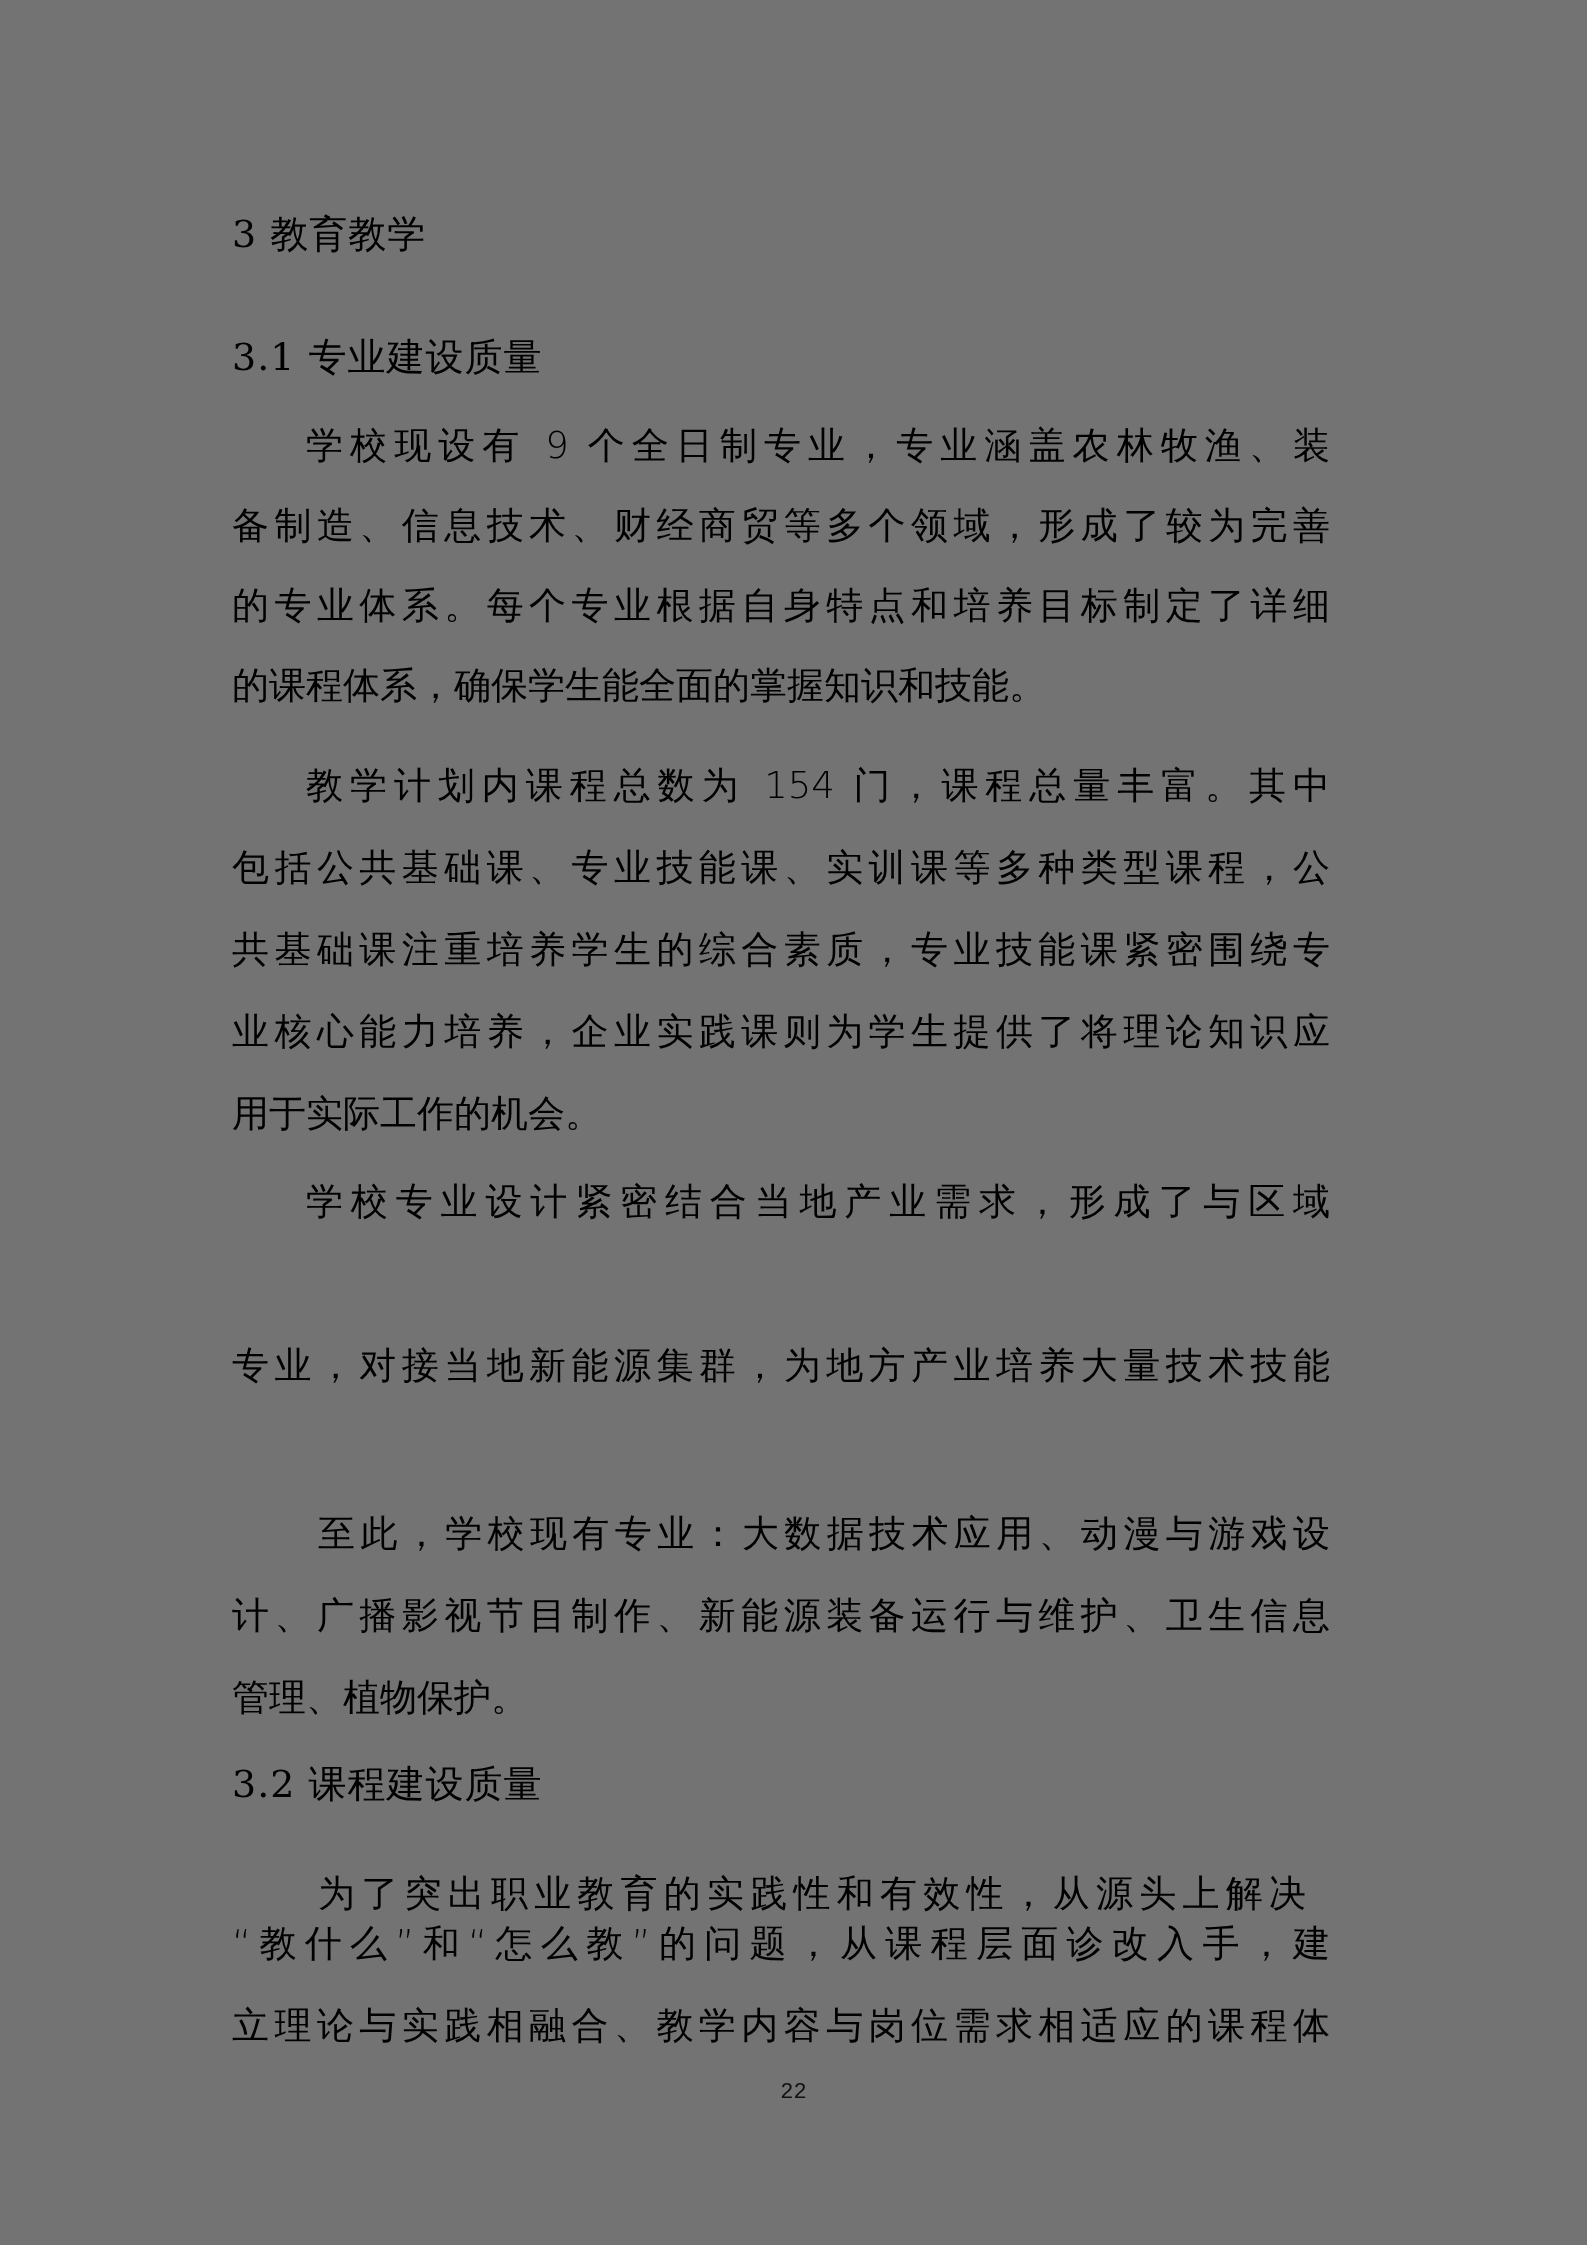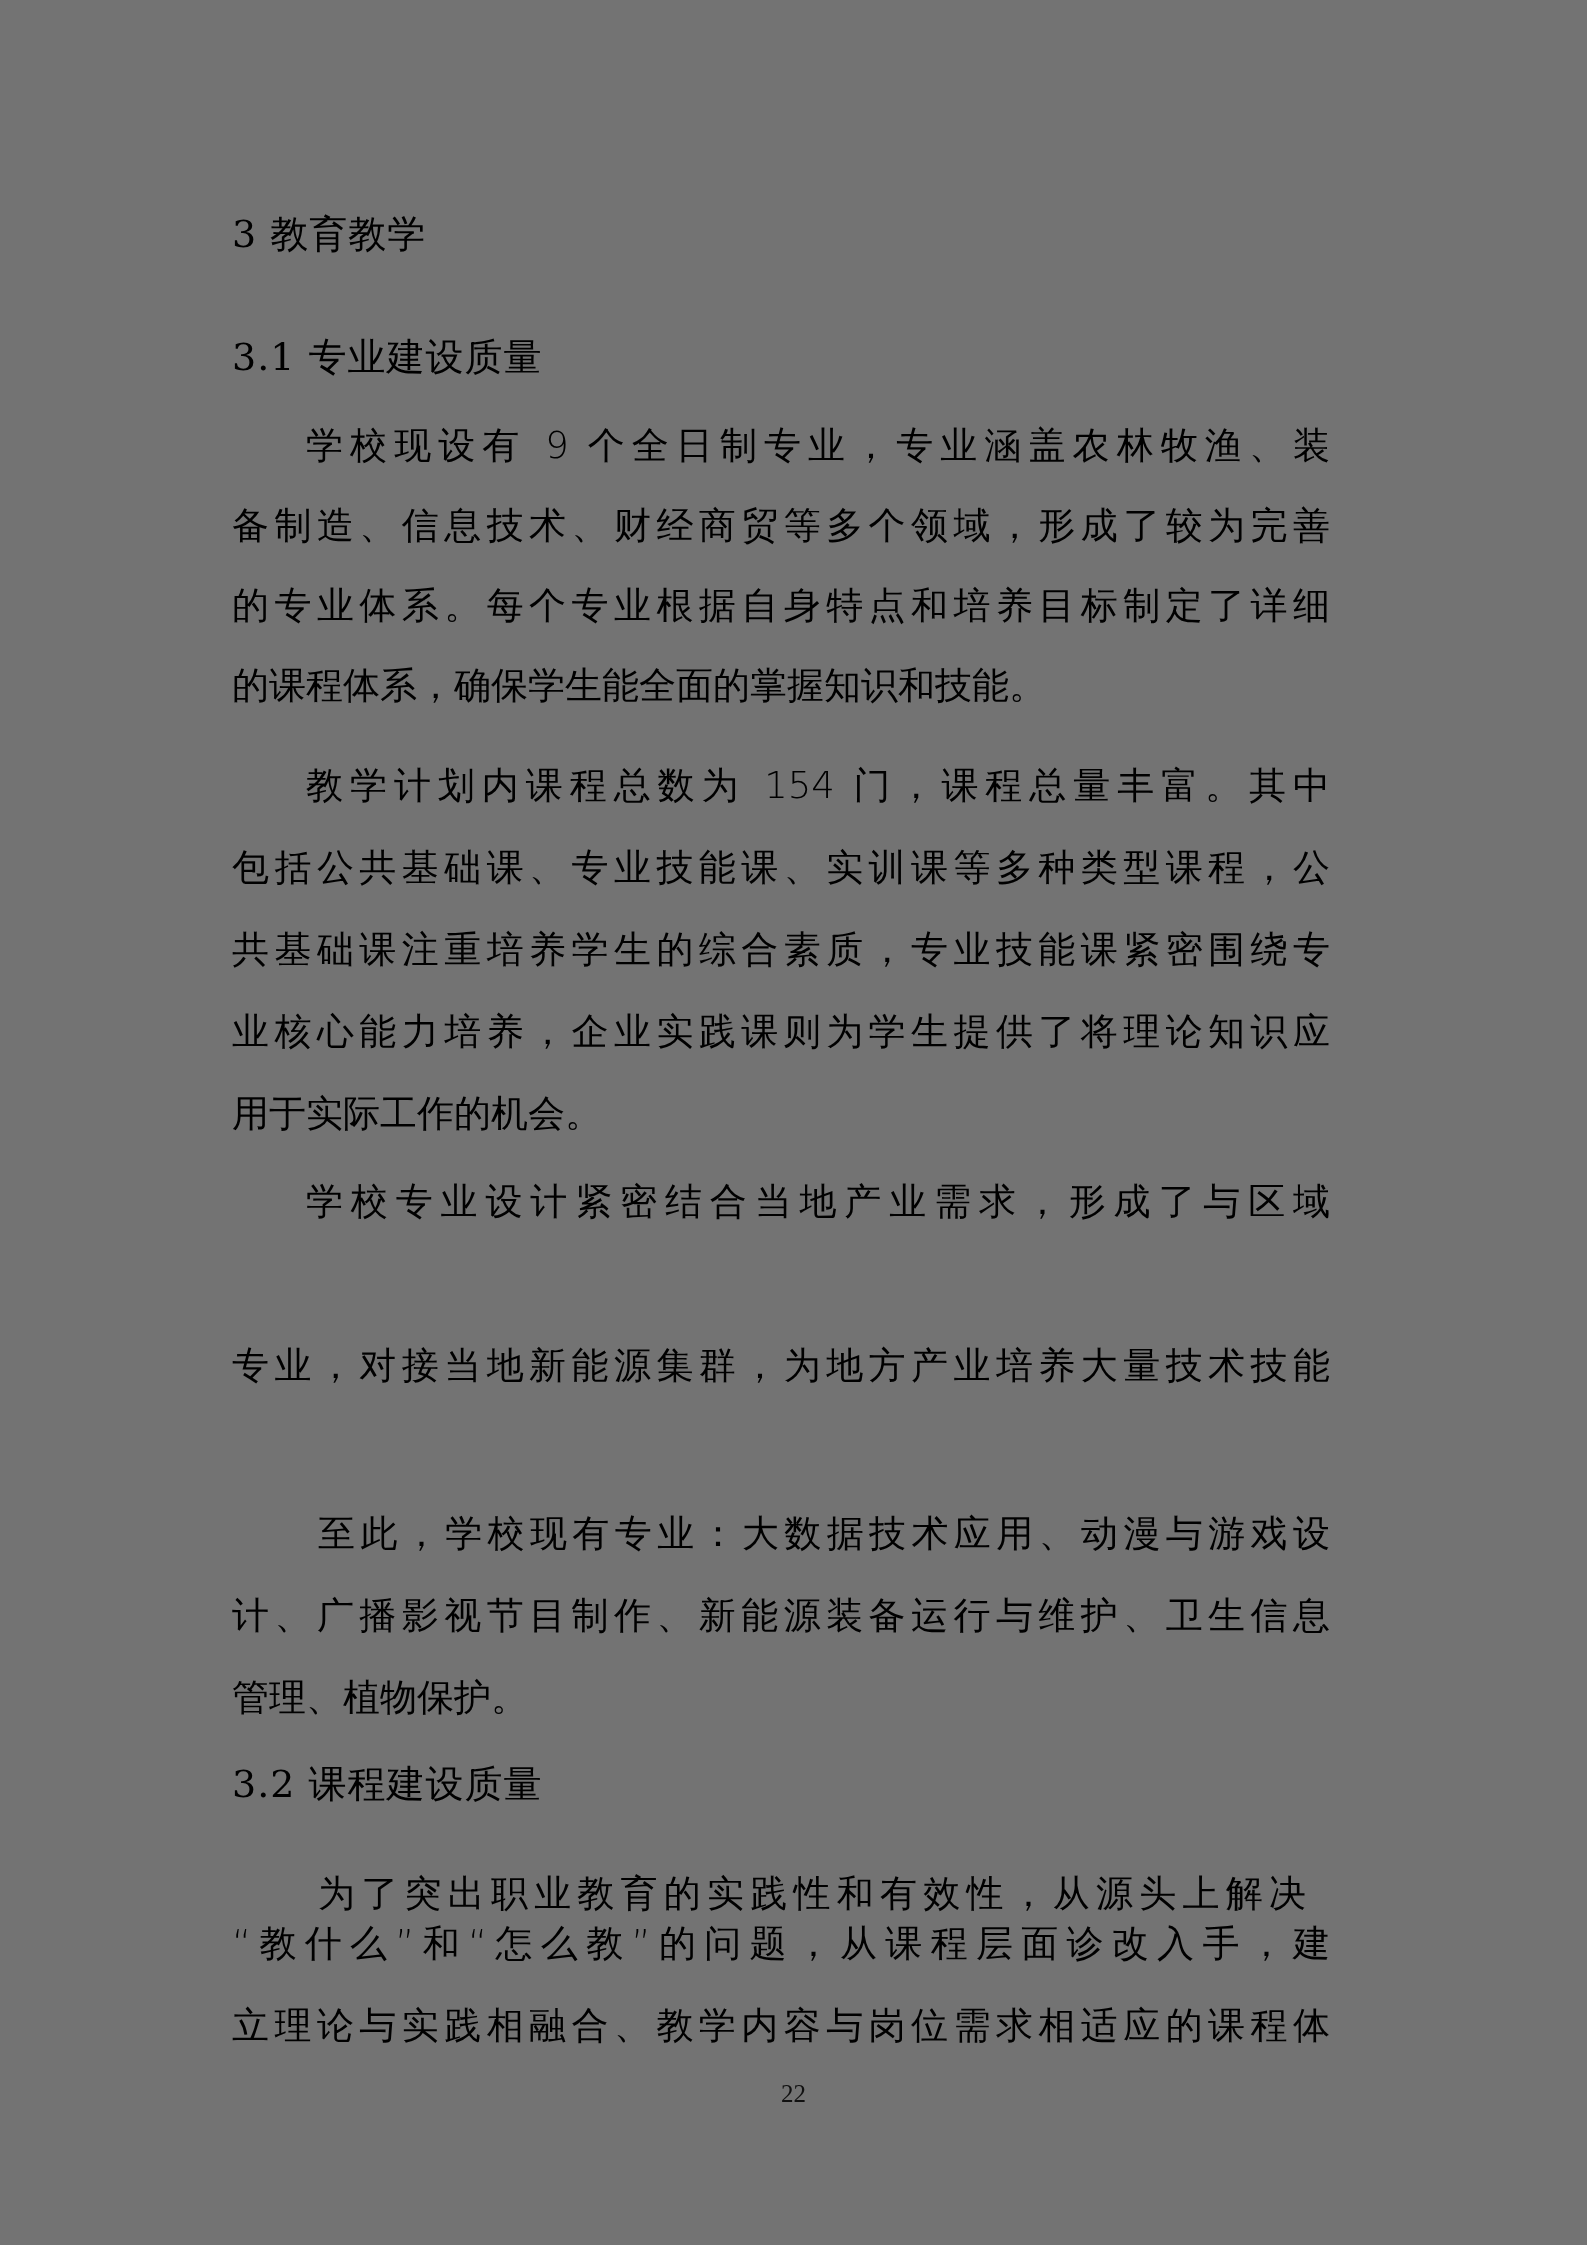--- a/index.html
+++ b/index.html
@@ -21,21 +21,21 @@
       text-align: justify; text-align-last: justify;
       white-space: nowrap;
       font-family: "DejaVu Sans", "Liberation Sans", sans-serif;
       font-weight: 300;
     }
     .p-line.last { text-align-last: left; }
     .p-line.indent { left: 306px; width: 1024px; }
     .p-line.indent2 { left: 318px; width: 1012px; }
     .pnum {
       position: absolute; top: 2080px; left: 0; width: 1587px; text-align: center;
-      font-family: Liberation Serif, serif; font-size: 25px; color: #111;
+      font-family: Liberation Mono, monospace; font-size: 22px; color: #111;
     }
   </style>
 </head>
 <body>
 
 <div class="page">
 
   <div class="h" style="top:212px;">3 教育教学</div>
   <div class="h" style="top:296px;margin-top:39px;">3.1 专业建设质量</div>
 

